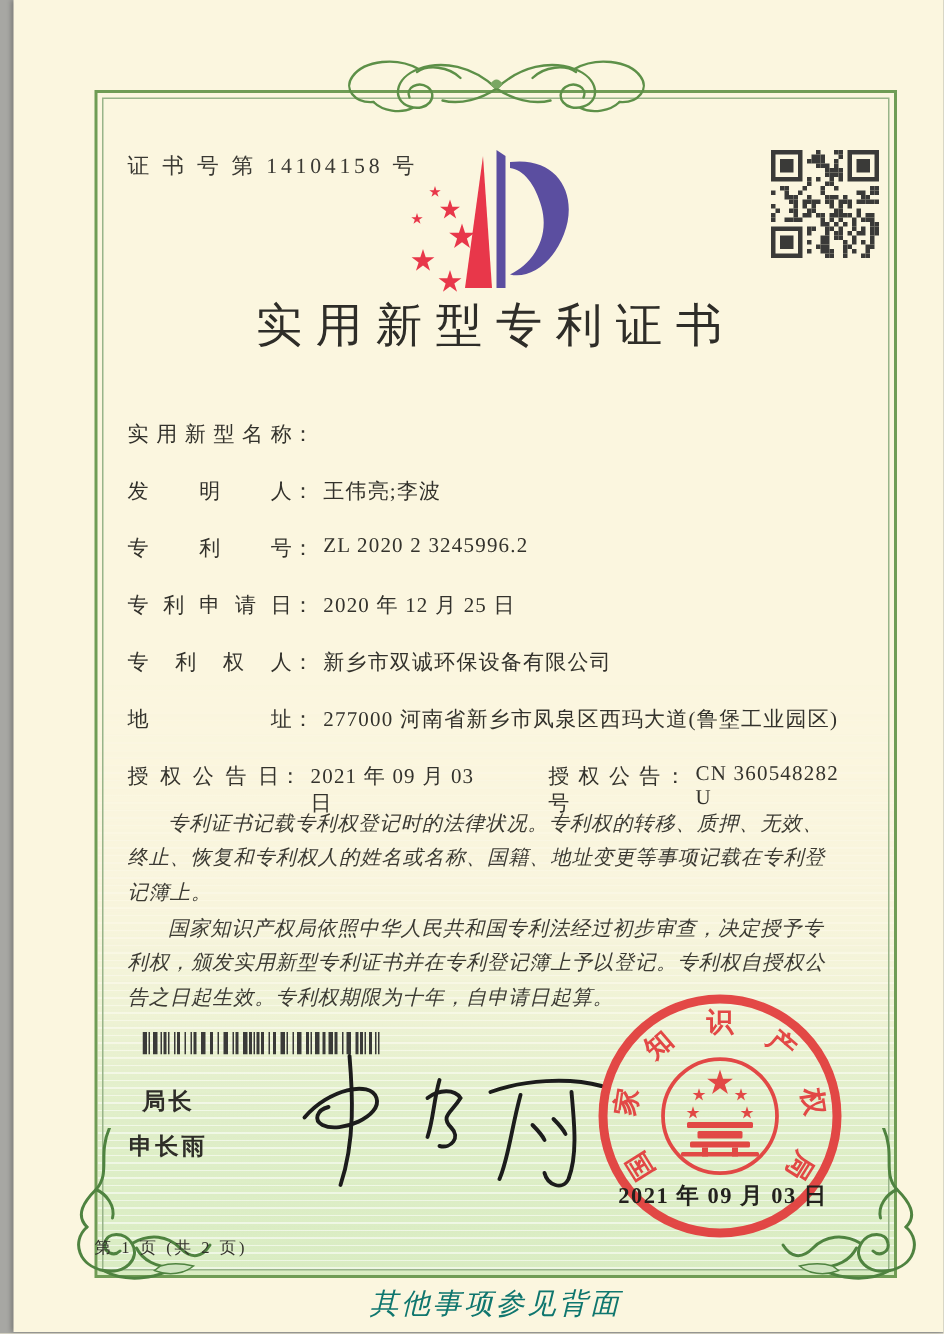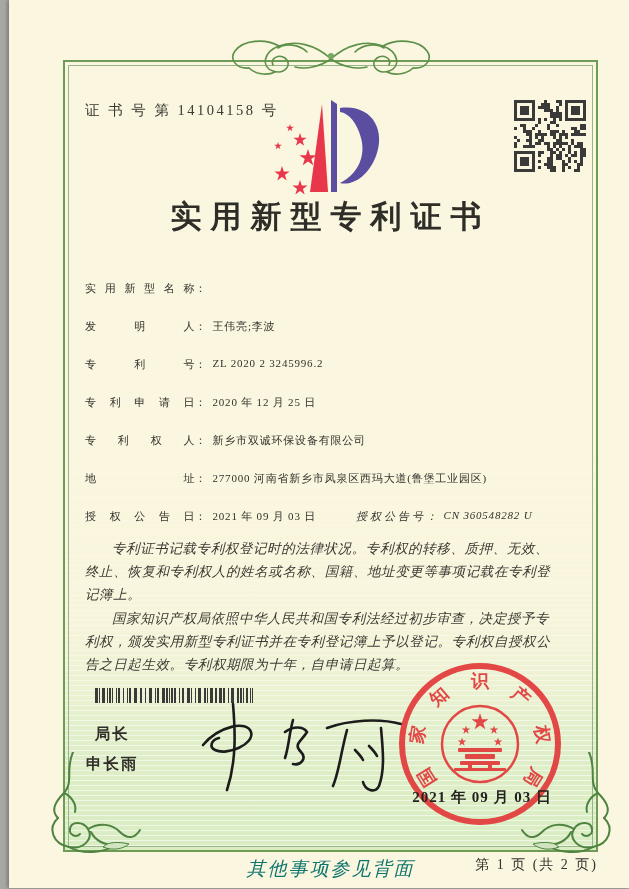--- a/index.html
+++ b/index.html
@@ -18,39 +18,39 @@
         linear-gradient(180deg, rgba(220,237,198,0) 0%, rgba(220,237,198,.25) 40%, rgba(220,237,198,.85) 68%, #d9ecc2 100%);
       -webkit-mask-image:linear-gradient(180deg, transparent 0%, rgba(0,0,0,.35) 45%, #000 75%);
       mask-image:linear-gradient(180deg, transparent 0%, rgba(0,0,0,.35) 45%, #000 75%);}
   .frame{position:absolute; left:54px; top:60px; width:535px; height:792px;
          border:2px solid var(--frame_green);}
   .frame-inner{position:absolute; inset:3px; border:1px solid var(--frame_inner);}
   .cert-number{position:absolute; left:76px; top:101px; font-size:14.5px; letter-spacing:2.5px; color:#3a3933;}
   .logo{position:absolute; left:255px; top:88px;}
   .qr{position:absolute; left:505px; top:100px;}
   .title{position:absolute; left:54px; width:535px; top:196px; text-align:center;
-         font-size:31px; font-weight:700; letter-spacing:9px; color:#2e2d28;}
+         font-size:31px; font-weight:400; letter-spacing:9px; color:#2e2d28;}
   .fields{position:absolute; left:76px; top:281px; width:480px;}
-  .frow{height:38px; display:flex; align-items:flex-start; font-size:11px; letter-spacing:.5px;}
+  .frow{height:38px; display:flex; align-items:flex-start; font-size:14px; letter-spacing:.5px;}
   .flabel{width:110px; text-align:justify; text-align-last:justify; display:inline-block;}
   .fcolon{margin-right:6px;}
   .fvalue{letter-spacing:.8px;}
-  .fgroup2{margin-left:40px; display:flex;font-style:italic;}
+  .fgroup2{margin-left:40px; display:flex;}
   .fgroup2 .flabel{width:auto; letter-spacing:3px; text-align-last:auto;}
   .paras{position:absolute; left:76px; top:537px; width:470px; font-size:13.5px;
          line-height:1.72; font-style:italic; letter-spacing:.6px; color:#3b3a33;}
   .paras p{text-indent:2em;}
   .barcode{position:absolute; left:86px; top:688px;}
   .signer{position:absolute; left:77px; top:724px; font-size:15.5px; font-weight:600; color:#2f2e29; letter-spacing:2px;}
   .signer div{margin-bottom:9px;text-align:center;}
   .signature{position:absolute; left:180px; top:698px;}
   .seal{position:absolute; left:385px; top:658px; opacity:.92;}
   .seal-date{position:absolute; left:388px; top:788px; width:170px; text-align:center;
              font-size:15px; font-weight:700; color:#23221e; letter-spacing:1px;}
-  .page-note{position:absolute; left:54px; width:535px; top:824px; text-align:right; font-size:14px; letter-spacing:2px;margin-top:32px;}
+  .page-note{position:absolute; left:54px; width:535px; top:824px; text-align:left; font-size:11px; letter-spacing:2px;}
   .back-note{position:absolute; left:54px; width:535px; top:856px; text-align:center; font-size:19px; font-style:italic; letter-spacing:2px; color:#0f766e;}
   .ornament{position:absolute;}
   svg text{font-family:"Liberation Serif","DejaVu Serif",serif;}
 </style>
 </head>
 <body>
 
 <div class="paper">
 
   <div class="green-zone"></div>

